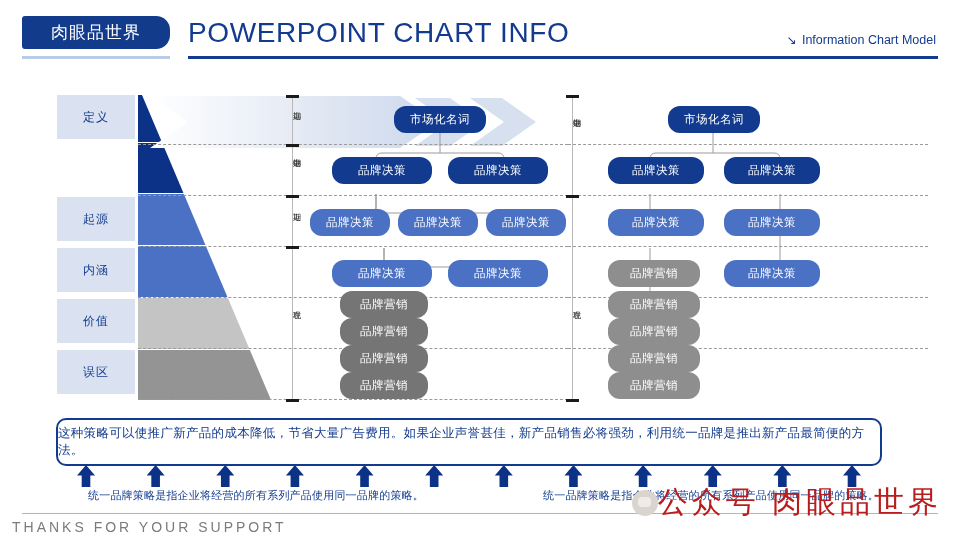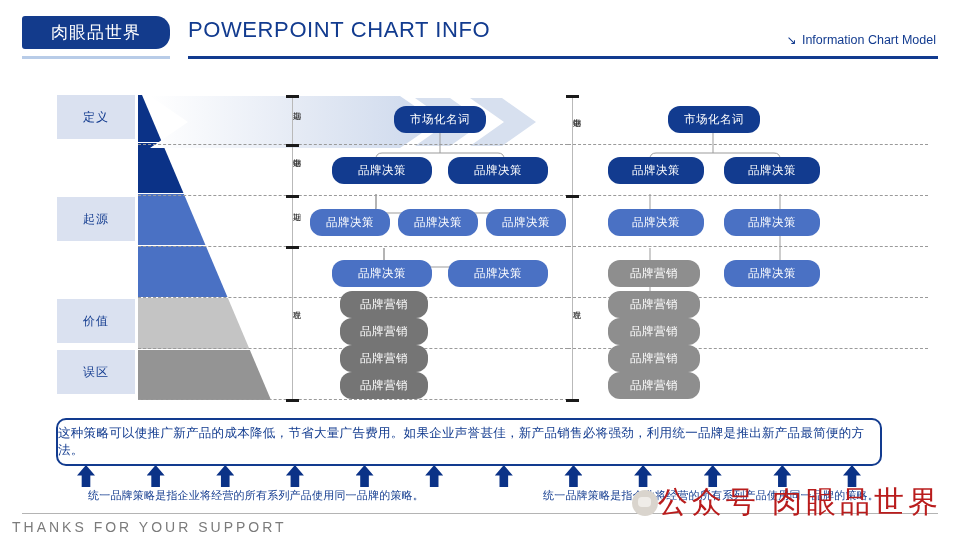--- a/index.html
+++ b/index.html
@@ -12,21 +12,21 @@
   .hdr{position:absolute;left:0;top:0;width:960px;height:62px;}
   .brand{
     position:absolute;left:22px;top:16px;width:148px;height:33px;
     background:#133b8c;border-radius:3px 14px 14px 3px;
     color:#fff;font-size:17px;letter-spacing:1px;
     display:flex;align-items:center;justify-content:center;
   }
   .brand-rule{position:absolute;left:22px;top:56px;width:148px;height:3px;background:#b8cce8;}
   .hdr-title{
     position:absolute;left:188px;top:17px;
-    color:#123b8f;font-size:22px;letter-spacing:.6px;white-space:nowrap;
+    color:#123b8f;font-size:28px;letter-spacing:.6px;white-space:nowrap;
   }
   .hdr-rule{position:absolute;left:188px;top:56px;width:750px;height:3px;background:#123b8f;}
   .hdr-sub{
     position:absolute;right:24px;top:33px;color:#123b8f;font-size:12.5px;
     display:flex;align-items:center;gap:5px;
   }
   .arrow-se{font-size:12px;line-height:1;}
   
   .lbl-col{position:absolute;left:57px;top:95px;width:84px;height:305px;}
   .lbl{
@@ -104,20 +104,21 @@
   <div class="hdr-rule"></div>
   <div class="hdr-sub">
     <span class="arrow-se">↘</span>
     <span>Information Chart Model</span>
   </div>
 </div>
 
 <div class="lbl-col">
   <div class="lbl" style="top:0px">定义</div>
   <div class="lbl" style="top:102px">起源</div>
+  <div class="lbl" style="top:153px">内涵</div>
   <div class="lbl" style="top:204px">价值</div>
   <div class="lbl" style="top:255px">误区</div>
 </div>
 
 <svg class="funnel" viewBox="0 0 150 305" width="150" height="305" preserveAspectRatio="none">
   <defs>
     <clipPath id="wedge">
 
       <polygon points="0,0 0,305 133,305 4,0"></polygon>
     </clipPath>

